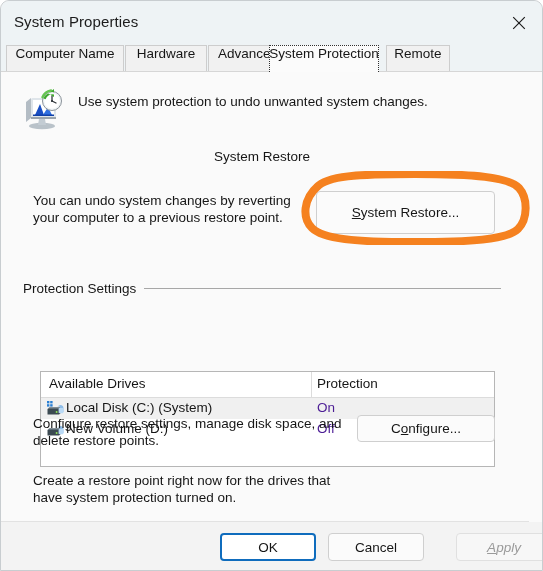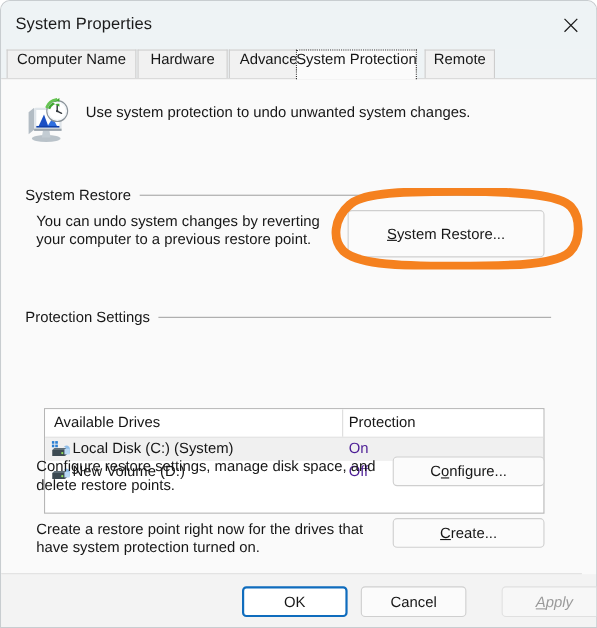--- a/index.html
+++ b/index.html
@@ -315,21 +315,21 @@
         <path d="M31 13 L35 15" stroke="#30363b" stroke-width="1.3" stroke-linecap="round"></path>
         <circle cx="31" cy="13" r="1.1" fill="#30363b"></circle>
 
         <path d="M22.5 10.5 A9.5 9.5 0 0 1 33 4.2 L33 1 L27 5.2 L33 9 L33 6.4
                  A7.2 7.2 0 0 0 24.6 11.3 Z" fill="#3fa82f"></path>
         <path d="M21.5 9.2 A11 11 0 0 1 30 2.4" stroke="#66c552" stroke-width="2.4" fill="none" stroke-linecap="round"></path>
       </svg>
     </div>
     <div id="header-desc">Use system protection to undo unwanted system changes.</div>
 
-    <div class="group-head" style="top:97px;">
+    <div class="group-head" style="top:77px;flex-direction:column;">
       <span class="g-label">System Restore</span>
       <span class="g-rule"></span>
     </div>
 
     <div class="body-text" style="left:32px; top:120px; width:280px;">
       <span>You can undo system changes by reverting</span><br>
       <span>your computer to a previous restore point.</span>
     </div>
 
     <div class="btn" style="left:315px; top:119px; width:179px; height:43px;">
@@ -393,23 +393,20 @@
       <span>delete restore points.</span>
     </div>
     <div class="btn" style="left:356px; top:343px; width:138px; height:27px;">
       <span><span>C</span><span class="accel">o</span><span>nfigure...</span></span>
     </div>
 
     <div class="body-text" style="left:32px; top:400px; width:320px;">
       <span>Create a restore point right now for the drives that</span><br>
       <span>have system protection turned on.</span>
     </div>
-    <div class="btn" style="left:356px; top:399px; width:138px; height:27px;">
-      <span><span class="accel">C</span><span>reate...</span></span>
-    </div>
 
   </div>
 
   <div id="footer">
     <div class="btn default" style="left:219px; top:11px; width:96px; height:28px;">
       <span>OK</span>
     </div>
     <div class="btn" style="left:327px; top:11px; width:96px; height:28px;">
       <span>Cancel</span>
     </div>

